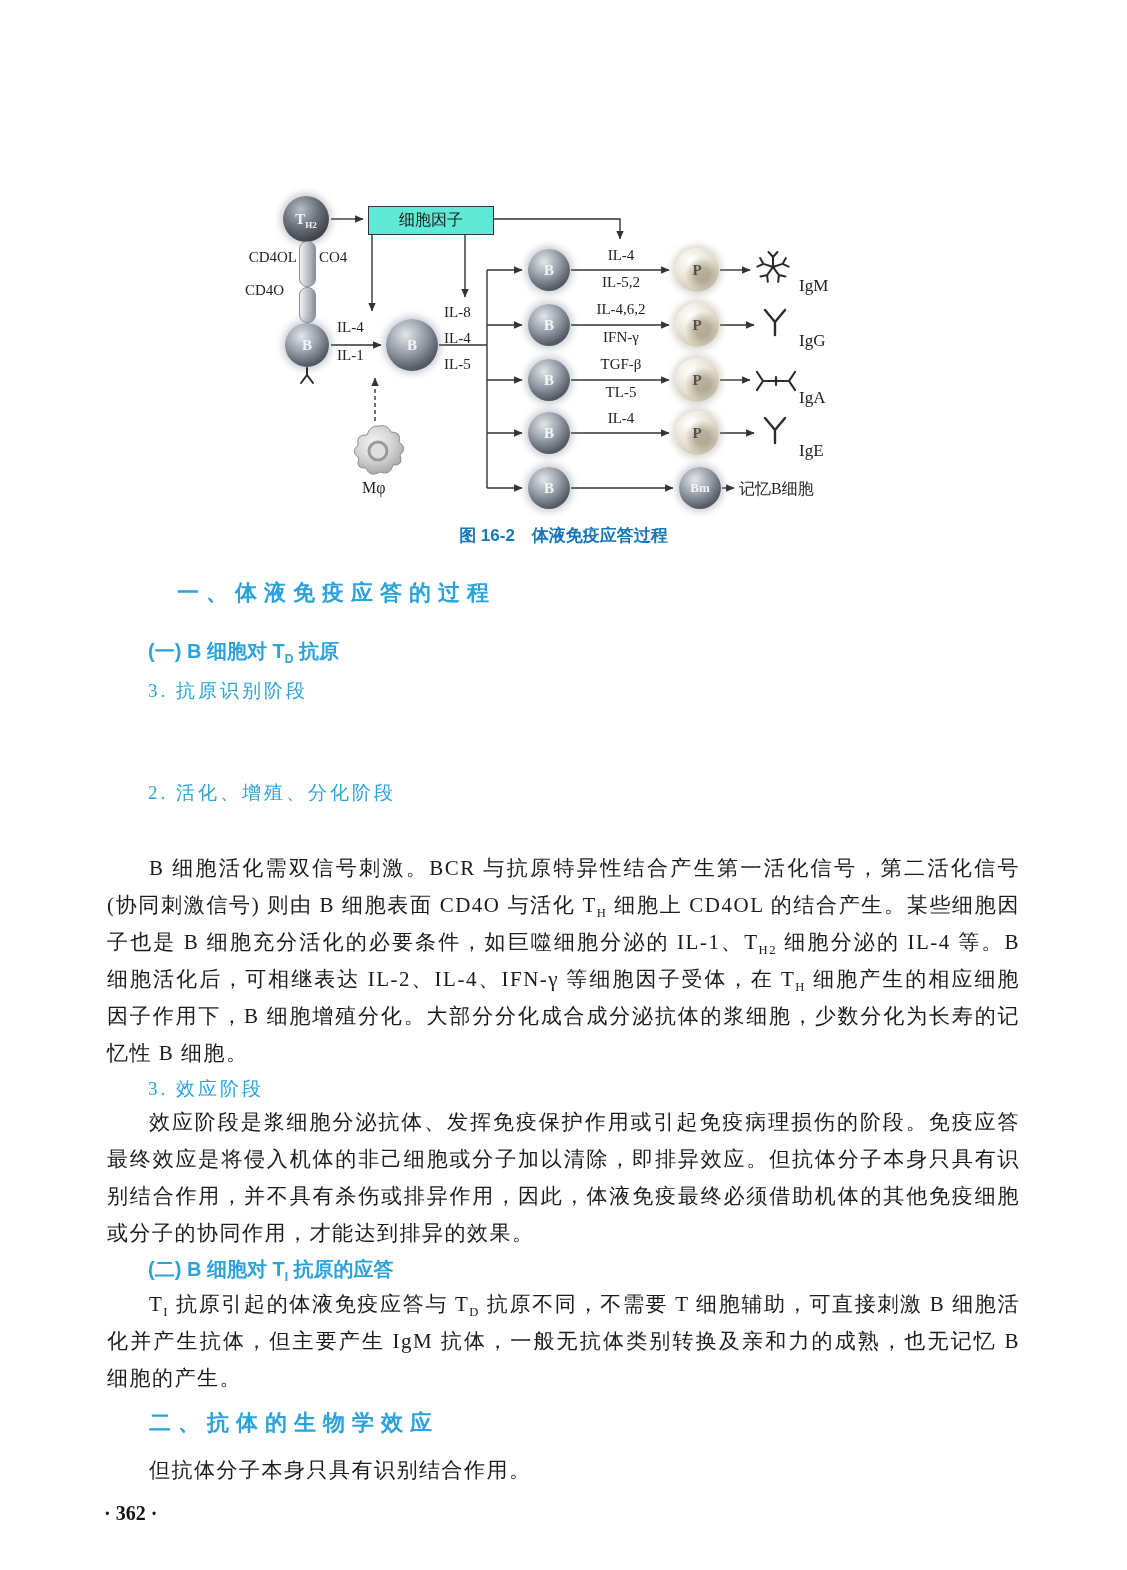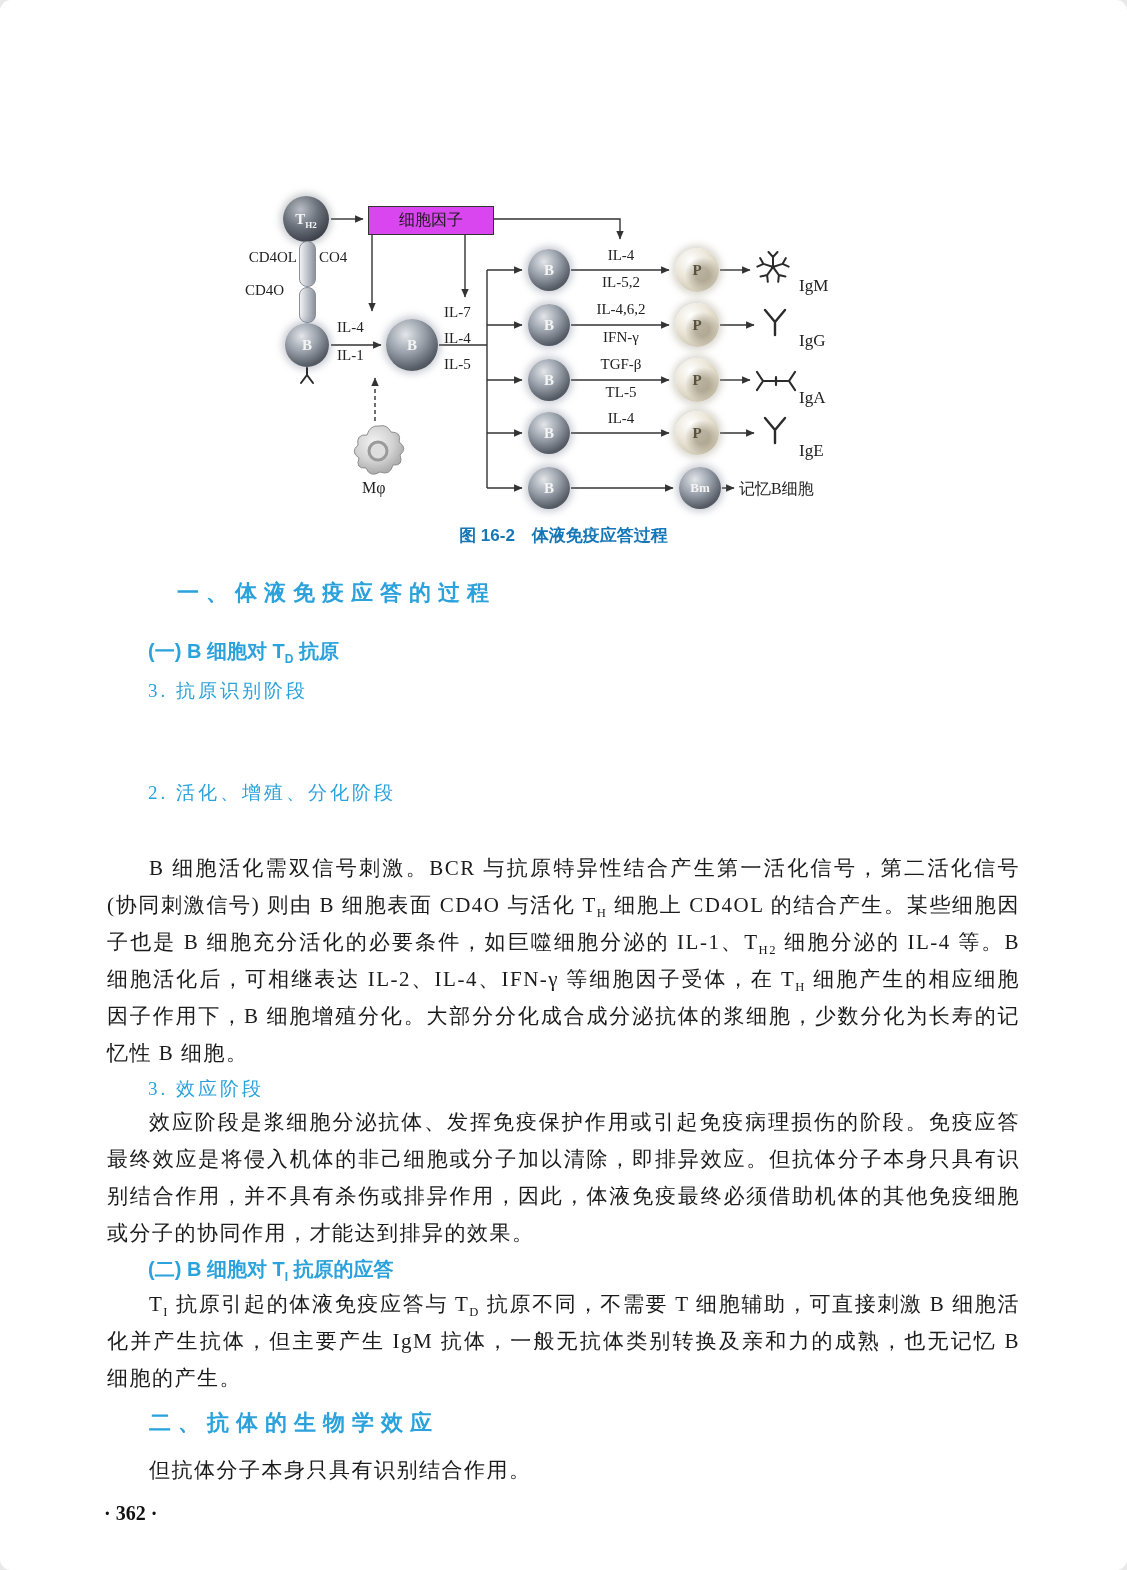--- a/index.html
+++ b/index.html
@@ -5,21 +5,21 @@
   :root{
     --accent:#2ba2db;
     --caption:#1677b8;
     --ink:#1b1b1b;
     --line:#333333;
   }
   html,body{margin:0;padding:0;background:#e9e9e9;}
   .page{
     position:relative;width:1127px;height:1570px;background:#ffffff;
     margin:0 auto;overflow:hidden;
-    font-family:"Liberation Serif","DejaVu Serif",serif;color:var(--ink);border-radius:11px;
+    font-family:"Liberation Serif","DejaVu Serif",serif;color:var(--ink);
   }
 
   
   .diagram{position:absolute;left:215px;top:185px;width:680px;height:340px;}
   .diagram .wires{position:absolute;left:0;top:0;width:680px;height:340px;}
   .cell{position:absolute;border-radius:50%;display:flex;align-items:center;justify-content:center;
         font-family:"Liberation Serif","DejaVu Serif",serif;}
   .cell .cl{color:#f4f4f4;font-size:15px;font-weight:bold;}
   .bcell{background:radial-gradient(circle at 38% 30%, #e3e6ea 0%, #9aa1ab 38%, #565c66 72%, #3a3f49 100%);
          box-shadow:0 0 7px 3px rgba(120,130,150,.38);}
@@ -38,21 +38,21 @@
       radial-gradient(circle at 36% 30%, #ffffff 0%, #ece7da 40%, #cdc6b2 78%, #a9a08a 100%);
       box-shadow:0 0 7px 3px rgba(160,155,135,.4);}
   .pcell .cl{color:#5a523f;}
   .p-r1{left:460px;top:63px;width:44px;height:44px;}
   .p-r2{left:460px;top:118px;width:44px;height:44px;}
   .p-r3{left:460px;top:173px;width:44px;height:44px;}
   .p-r4{left:460px;top:226px;width:44px;height:44px;}
   .bm{left:464px;top:282px;width:42px;height:42px;}
   .bm .cl{font-size:13px;}
   .box{position:absolute;left:153px;top:21px;width:124px;height:27px;border:1.4px solid var(--line);
-       display:flex;align-items:center;justify-content:center;font-size:16px;background:#d946ef;}
+       display:flex;align-items:center;justify-content:center;font-size:16px;background:#5eead4;}
   .bar{position:absolute;left:84px;width:15px;border-radius:8px;border:1px solid #8a8f98;
        background:linear-gradient(90deg,#f0f1f3,#b9bec6 55%,#8d939c);}
   .bar1{top:56px;height:44px;}
   .bar2{top:102px;height:34px;}
   .dlab{position:absolute;font-size:15px;color:#222;white-space:nowrap;line-height:17px;}
   .cd4ol{left:18px;top:64px;width:64px;text-align:right;}
   .co4{left:104px;top:64px;}
   .cd4o{left:30px;top:97px;}
   .il4{left:122px;top:134px;}
   .il1{left:122px;top:162px;}
@@ -194,21 +194,21 @@
       </div>
     <div class="cell bcell bm">
         <span class="cl">Bm</span>
       </div>
 
     <div class="dlab cd4ol">CD4OL</div>
     <div class="dlab co4">CO4</div>
     <div class="dlab cd4o">CD4O</div>
     <div class="dlab il4">IL-4</div>
     <div class="dlab il1">IL-1</div>
-    <div class="dlab il2s">IL-7</div>
+    <div class="dlab il2s">IL-8</div>
     <div class="dlab il4s">IL-4</div>
     <div class="dlab il5s">IL-5</div>
     <div class="mphilab">Mφ</div>
 
     <div class="rowlab r1t">IL-4</div>
     <div class="rowlab r1b">IL-5,2</div>
     <div class="rowlab r2t">IL-4,6,2</div>
     <div class="rowlab r2b">IFN-γ</div>
     <div class="rowlab r3t">TGF-β</div>
     <div class="rowlab r3b">TL-5</div>

